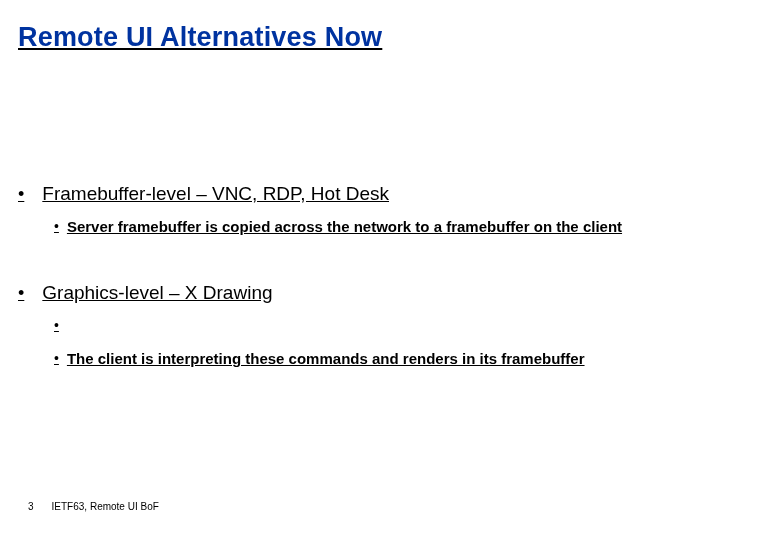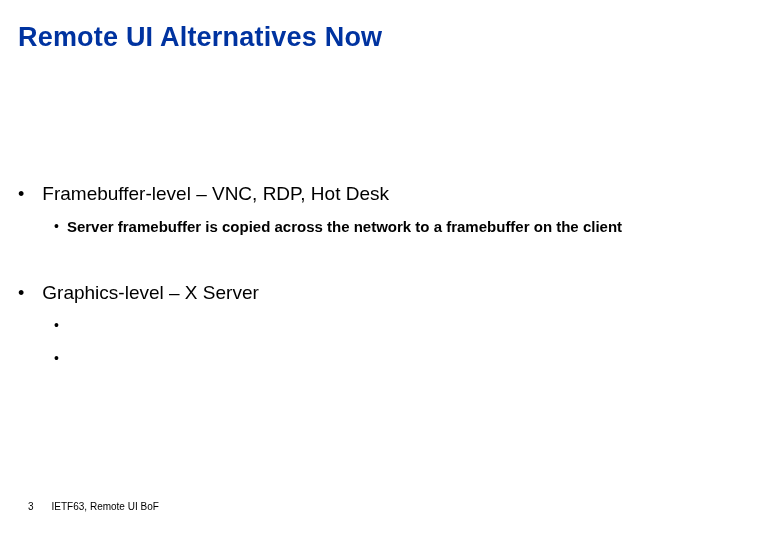--- a/index.html
+++ b/index.html
@@ -1,17 +1,17 @@
 <!DOCTYPE html>
 <html><head>
   <meta charset="utf-8">
   <style>
     * { margin: 0; padding: 0; box-sizing: border-box; }
     html, body { width: 780px; height: 540px; background: #fff; font-family: Arial, Helvetica, sans-serif; }
-    .slide { width: 708px; height: 540px; position: relative; padding: 22px 18px 0 18px; }
+    .slide { width: 708px; height: 540px; position: relative; padding: 22px 18px 0 18px; text-decoration: underline; }
     .title { color: #0033a0; font-size: 27px; font-weight: bold; letter-spacing: 0.2px; }
     .content { margin-top: 130px; }
     .bullet-1 { display: flex; align-items: flex-start; margin-bottom: 12px; }
     .bullet-1 .dot { color: #000; font-size: 18px; line-height: 22px; margin-left: 0; margin-right: 10px; }
     .bullet-1 .txt { color: #000; font-size: 19px; font-weight: 400; line-height: 22px; margin-left: 8px; }
     .bullet-2 { display: flex; align-items: flex-start; margin-left: 36px; margin-bottom: 14px; }
     .bullet-2 .dot { color: #000; font-size: 14px; line-height: 19px; margin-right: 8px; }
     .bullet-2 .txt { color: #000; font-size: 15px; font-weight: 600; line-height: 19px; }
     .section-gap { height: 32px; }
     .footer { position: absolute; bottom: 28px; left: 28px; display: flex; align-items: baseline; }
@@ -32,27 +32,28 @@
     </div>
     <div class="bullet-2">
       <span class="dot">•</span>
       <span class="txt">Server framebuffer is copied across the network to a framebuffer on the client</span>
     </div>
 
     <div class="section-gap"></div>
 
     <div class="bullet-1">
       <span class="dot">•</span>
-      <span class="txt">Graphics-level – X Server</span>
+      <span class="txt">Graphics-level – X Drawing</span>
     </div>
     <div class="bullet-2">
       <span class="dot">•</span>
     </div>
     <div class="bullet-2">
       <span class="dot">•</span>
+      <span class="txt">The client is interpreting these commands and renders in its framebuffer</span>
     </div>
 
   </div>
 
   <div class="footer">
     <span class="num">3</span>
     <span class="txt">IETF63, Remote UI BoF</span>
   </div>
 </div>
 

